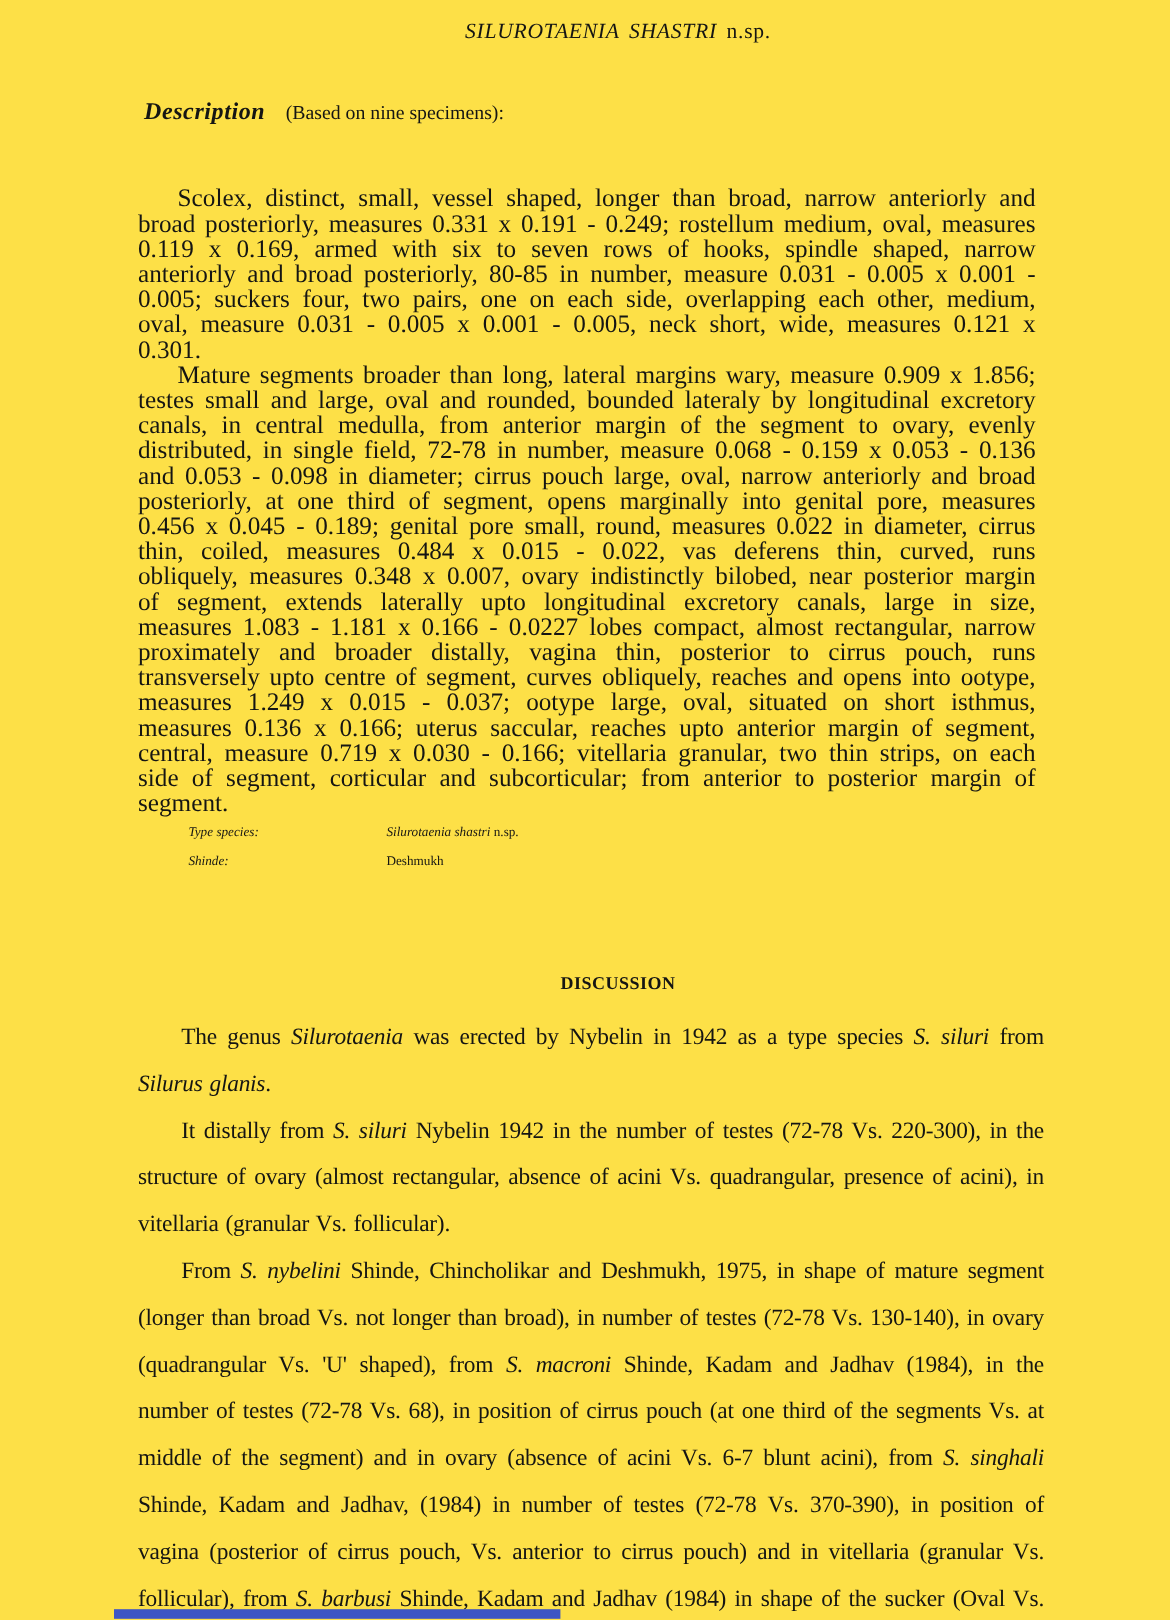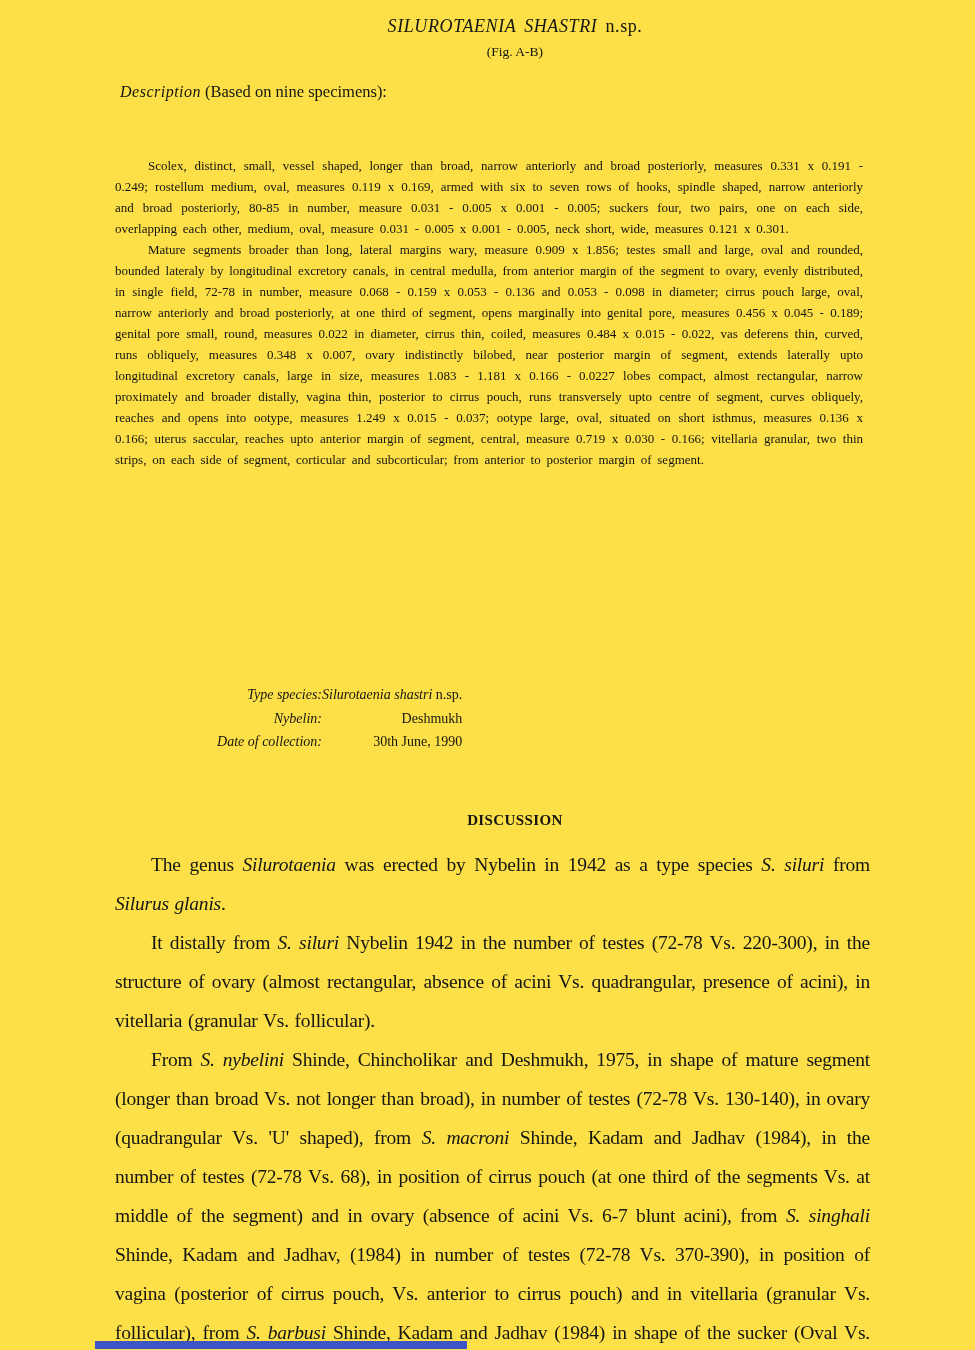--- a/index.html
+++ b/index.html
@@ -30,42 +30,41 @@
     font-size: 13.5px;
   }
   
   .desc-heading {
     position: absolute;
     top: 82px; left: 120px; width: 748px;
     font-size: 16.5px;
   }
   .desc-heading i {
     font-style: italic;
-    font-weight: 400;
-    font-size: 16px;
+    font-weight: 700;
+    font-size: 20px;
     letter-spacing: 0.5px;
-    margin-right: 4px;
+    margin-right: 17px;
   }
   
   .description {
     position: absolute;
     top: 155px; left: 115px; width: 748px;
-    font-size: 13px;
+    font-size: 21px;
     line-height: 21px;
     text-align: justify;
     word-spacing: 2.5px;
   }
   .description p { margin: 0; text-indent: 33px; }
   
   .type-table {
     position: absolute;
     top: 683px; left: 157px;
-    font-size: 14px;
+    font-size: 11px;
     border-collapse: collapse;
-    text-align: right;
   }
   .type-table td { padding: 0; vertical-align: top; line-height: 23.5px; }
   .type-table td.lbl { width: 165px; font-style: italic; }
   .type-table td.val i { font-style: italic; }
   
   .discussion-heading {
     position: absolute;
     top: 812px; left: 115px; width: 800px;
     margin: 0;
     text-align: center;
@@ -91,43 +90,38 @@
     width: 372px; height: 8px;
   }
 </style>
 </head>
 <body>
 
 <div class="page">
 
   <div class="header">
     <div class="title"><i>SILUROTAENIA SHASTRI</i><span> n.sp.</span></div>
-    <div class="fig-ref">(Fig. A-B)</div>
   </div>
 
   <div class="desc-heading"><i>Description</i><span>(Based on nine specimens):</span></div>
 
   <div class="description">
     <p>Scolex, distinct, small, vessel shaped, longer than broad, narrow anteriorly and broad posteriorly, measures 0.331 x 0.191 - 0.249; rostellum medium, oval, measures 0.119 x 0.169, armed with six to seven rows of hooks, spindle shaped, narrow anteriorly and broad posteriorly, 80-85 in number, measure 0.031 - 0.005 x 0.001 - 0.005; suckers four, two pairs, one on each side, overlapping each other, medium, oval, measure 0.031 - 0.005 x 0.001 - 0.005, neck short, wide, measures 0.121 x 0.301.</p>
     <p>Mature segments broader than long, lateral margins wary, measure 0.909 x 1.856; testes small and large, oval and rounded, bounded lateraly by longitudinal excretory canals, in central medulla, from anterior margin of the segment to ovary, evenly distributed, in single field, 72-78 in number, measure 0.068 - 0.159 x 0.053 - 0.136 and 0.053 - 0.098 in diameter; cirrus pouch large, oval, narrow anteriorly and broad posteriorly, at one third of segment, opens marginally into genital pore, measures 0.456 x 0.045 - 0.189; genital pore small, round, measures 0.022 in diameter, cirrus thin, coiled, measures 0.484 x 0.015 - 0.022, vas deferens thin, curved, runs obliquely, measures 0.348 x 0.007, ovary indistinctly bilobed, near posterior margin of segment, extends laterally upto longitudinal excretory canals, large in size, measures 1.083 - 1.181 x 0.166 - 0.0227 lobes compact, almost rectangular, narrow proximately and broader distally, vagina thin, posterior to cirrus pouch, runs transversely upto centre of segment, curves obliquely, reaches and opens into ootype, measures 1.249 x 0.015 - 0.037; ootype large, oval, situated on short isthmus, measures 0.136 x 0.166; uterus saccular, reaches upto anterior margin of segment, central, measure 0.719 x 0.030 - 0.166; vitellaria granular, two thin strips, on each side of segment, corticular and subcorticular; from anterior to posterior margin of segment.</p>
   </div>
 
   <table class="type-table">
     <tbody>
       <tr>
         <td class="lbl">Type species:</td>
         <td class="val"><i>Silurotaenia shastri</i><span> n.sp.</span></td>
       </tr>
       <tr>
-        <td class="lbl">Nybelin:</td>
+        <td class="lbl">Shinde:</td>
         <td class="val"><span>Deshmukh</span></td>
-      </tr>
-      <tr>
-        <td class="lbl">Date of collection:</td>
-        <td class="val"><span>30th June, 1990</span></td>
       </tr>
     </tbody>
   </table>
 
   <h2 class="discussion-heading">DISCUSSION</h2>
 
   <div class="discussion">
     <p><span>The genus </span><i>Silurotaenia</i><span> was erected by Nybelin in 1942 as a type species </span><i>S. siluri</i><span> from </span><i>Silurus glanis</i><span>.</span></p>
     <p><span>It distally from </span><i>S. siluri</i><span> Nybelin 1942 in the number of testes (72-78 Vs. 220-300), in the structure of ovary (almost rectangular, absence of acini Vs. quadrangular, presence of acini), in vitellaria (granular Vs. follicular).</span></p>
     <p><span>From </span><i>S. nybelini</i><span> Shinde, Chincholikar and Deshmukh, 1975, in shape of mature segment (longer than broad Vs. not longer than broad), in number of testes (72-78 Vs. 130-140), in ovary (quadrangular Vs. 'U' shaped), from </span><i>S. macroni</i><span> Shinde, Kadam and Jadhav (1984), in the number of testes (72-78 Vs. 68), in position of cirrus pouch (at one third of the segments Vs. at middle of the segment) and in ovary (absence of acini Vs. 6-7 blunt acini), from </span><i>S. singhali</i><span> Shinde, Kadam and Jadhav, (1984) in number of testes (72-78 Vs. 370-390), in position of vagina (posterior of cirrus pouch, Vs. anterior to cirrus pouch) and in vitellaria (granular Vs. follicular), from </span><i>S. barbusi</i><span> Shinde, Kadam and Jadhav (1984) in shape of the sucker (Oval Vs. round), in number of testes (72-78 Vs. 135-140) and in shape of ovary (rectangular Vs. Fan shaped lobes) and from </span><i>S. tictoi</i><span> Shinde, Kadam and Jadhav (1984) in scolex (distinct Vs. indistinct), testes number (72-78 Vs. 557-590).</span></p>

